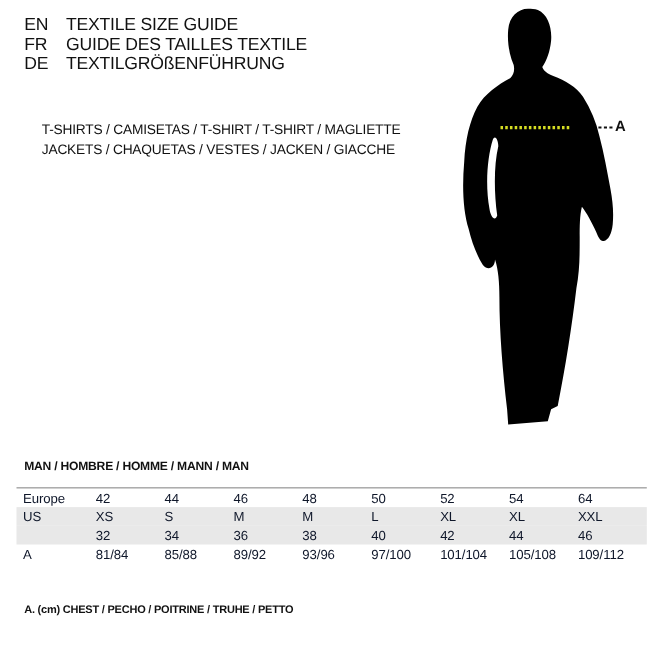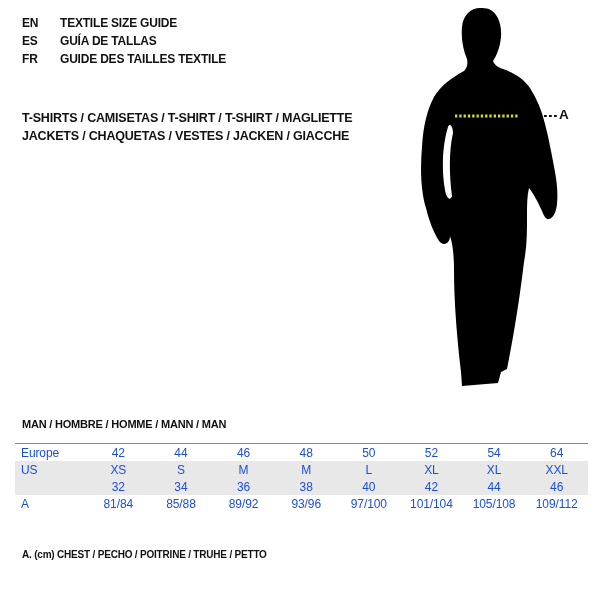--- a/index.html
+++ b/index.html
@@ -2,57 +2,57 @@
 <html><head>
 <meta charset="utf-8">
 <style>
   html,body{margin:0;padding:0;background:#fff;}
   .canvas{
     position:relative;width:600px;height:600px;background:#ffffff;overflow:hidden;
     font-family:"Liberation Sans","DejaVu Sans",sans-serif;color:#111;
   }
   
   .lang-block{position:absolute;left:22px;top:14px;}
-  .lang-row{display:flex;height:18px;line-height:18px;font-size:12px;font-weight:bold;letter-spacing:-0.2px;}
+  .lang-row{display:flex;height:18px;line-height:18px;font-size:16px;font-weight:normal;letter-spacing:-0.2px;}
   .lang-code{width:38px;flex:0 0 38px;}
   
-  .categories{position:absolute;left:22px;top:109px;font-size:12.5px;font-weight:bold;line-height:18px;letter-spacing:-0.2px;}
+  .categories{position:absolute;left:38px;top:109px;font-size:12.5px;font-weight:normal;line-height:18px;letter-spacing:-0.2px;}
   
   .figure{position:absolute;left:0;top:0;width:600px;height:420px;}
   .measure-label{position:absolute;left:559px;top:107px;font-size:13.5px;font-weight:bold;color:#111;}
   
   .man-title{position:absolute;left:22px;top:418px;font-size:11px;font-weight:bold;letter-spacing:-0.2px;}
   
   .size-table{position:absolute;left:15px;top:443px;width:573px;border-top:1px solid #8a8a8a;}
-  .t-row{display:flex;height:17px;align-items:center;font-size:12px;letter-spacing:-0.1px;color:#1d4ed8;}
+  .t-row{display:flex;height:17px;align-items:center;font-size:12px;letter-spacing:-0.1px;color:#0f172a;}
   .t-row.header{background:#c6c6c6;color:#333;}
   .t-row.shaded{background:#e8e8e8;}
   .t-header-text{padding-left:6px;}
   .t-label{flex:0 0 66px;padding-left:6px;text-align:left;}
-  .t-cell{flex:1;text-align:center;}
+  .t-cell{flex:1;text-align:left;}
   
   .footnote{position:absolute;left:22px;top:549px;font-size:10px;font-weight:bold;letter-spacing:-0.2px;}
 </style>
 </head>
 <body>
 
 <div class="canvas">
 
   <div class="lang-block">
     <div class="lang-row">
       <span class="lang-code">EN</span>
       <span>TEXTILE SIZE GUIDE</span>
     </div>
     <div class="lang-row">
-      <span class="lang-code">ES</span>
-      <span>GUÍA DE TALLAS</span>
+      <span class="lang-code">FR</span>
+      <span>GUIDE DES TAILLES TEXTILE</span>
     </div>
     <div class="lang-row">
-      <span class="lang-code">FR</span>
-      <span>GUIDE DES TAILLES TEXTILE</span>
+      <span class="lang-code">DE</span>
+      <span>TEXTILGRÖßENFÜHRUNG</span>
     </div>
   </div>
 
   <div class="categories">
     <div>T-SHIRTS / CAMISETAS / T-SHIRT / T-SHIRT / MAGLIETTE</div>
     <div>JACKETS / CHAQUETAS / VESTES / JACKEN / GIACCHE</div>
   </div>
 
   <svg class="figure" viewBox="0 0 600 420" width="600" height="420" xmlns="http://www.w3.org/2000/svg">
     <path fill-rule="evenodd" d="M 480 8

